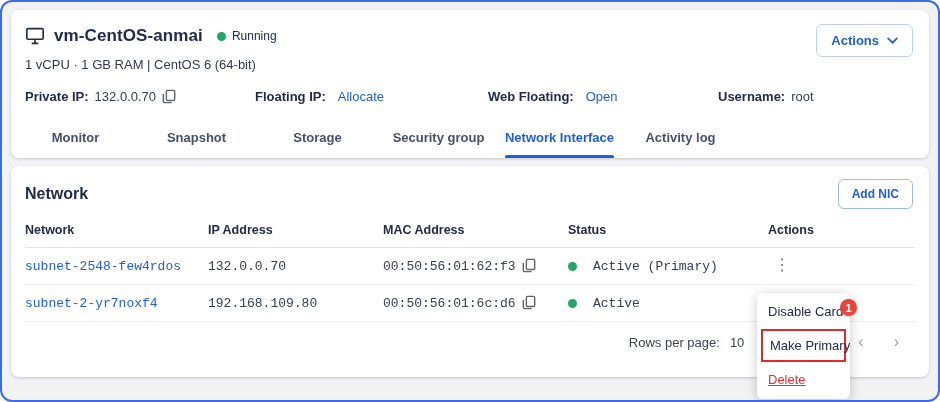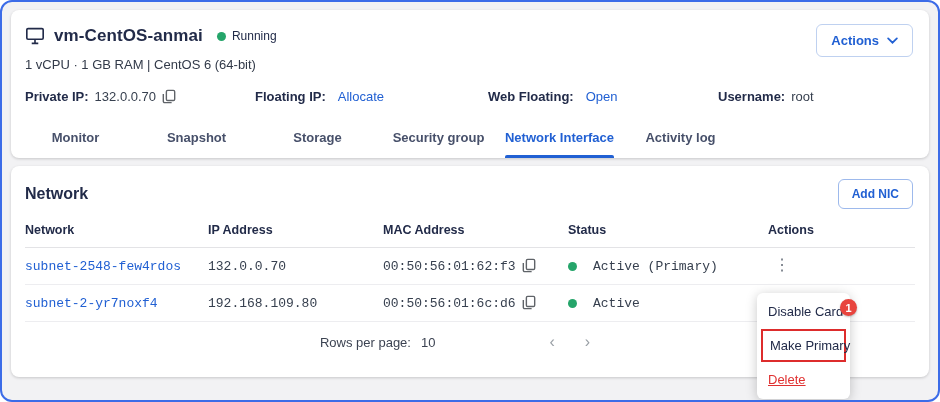--- a/index.html
+++ b/index.html
@@ -67,21 +67,21 @@
   table { border-collapse:collapse; table-layout:fixed; width:calc(100% - 28px); margin:0 14px; }
   col.c1{width:183px} col.c2{width:175px} col.c3{width:185px} col.c4{width:200px} col.c5{width:auto}
   th { text-align:left; font-size:12.5px; font-weight:bold; color:#222b49;
        padding:6px 0 10px; border-bottom:1.5px solid #e3e3e6; }
   td { font-size:13px; color:#37404f; padding:10px 0; border-bottom:1px solid #ededf0; height:34px;font-family:Liberation Mono, monospace; }
   td .link { font-weight:normal; }
   .status-cell { display:flex; align-items:center; gap:16px; }
   .kebab { color:#6f7680; font-size:16px; letter-spacing:0; line-height:10px; cursor:pointer;
            background:none; border:none; padding:0 6px; font-family:inherit; }
 
-  .pagination { display:flex; align-items:center; justify-content:center;
+  .pagination { display:flex; align-items:center; justify-content:flex-end;
                 padding:12px 30px 0 0; font-size:13px; color:#3c4352; }
   .pag-label { margin-right:10px; }
   .pag-value { color:#3c4352; }
   .pag-chevron { color:#9aa0a6; font-size:16px; background:none; border:none;
                  cursor:pointer; font-family:inherit; line-height:1; }
   .chev-left { margin-left:114px; }
   .chev-right { margin-left:30px; }
 
   
   .ctx-menu {

